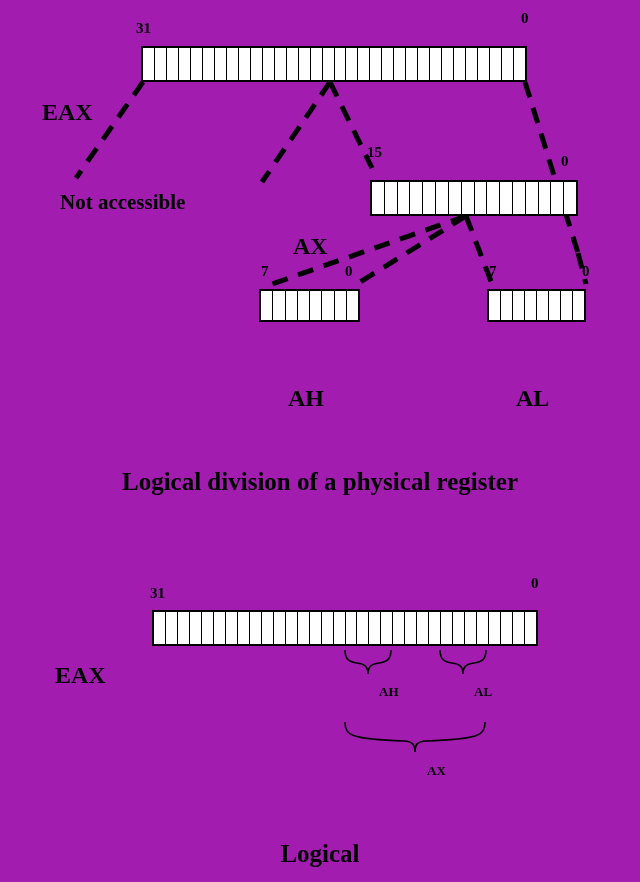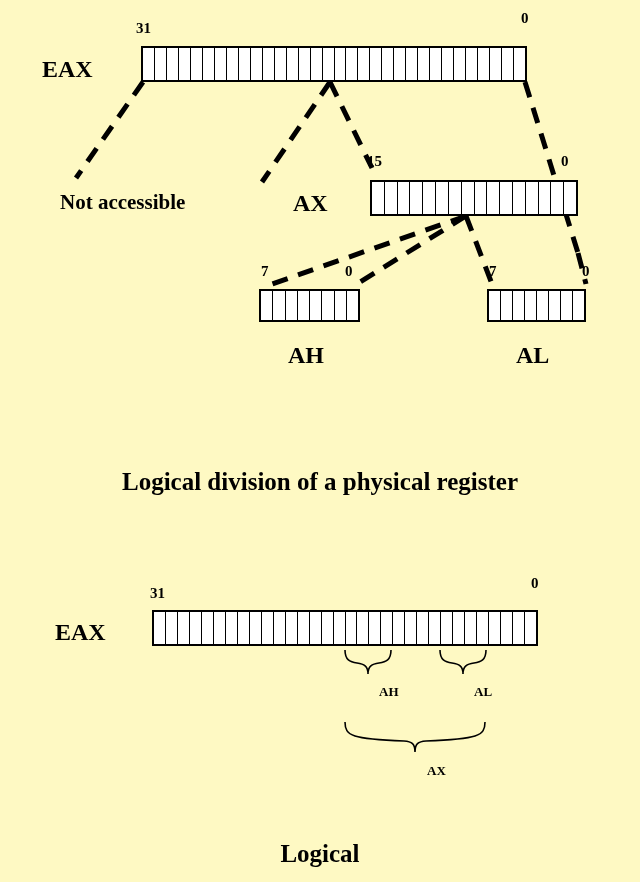--- a/index.html
+++ b/index.html
@@ -9,21 +9,21 @@
   }
   body {
     font-family: "Liberation Serif", serif;
     color: #000000;
   }
   #page {
     position: relative;
     width: 640px;
     height: 882px;
     overflow: hidden;
-    background: #fef9c3;
+    background: #a21caf;
   }
 
   
   .reg {
     position: absolute;
     border: 2px solid #000;
     background: #fff;
     box-sizing: border-box;
   }
   .reg .ticks {
@@ -38,21 +38,21 @@
   }
   .reg .ticks > i:last-child { border-right: none; }
 
   .lbl {
     position: absolute;
     font-family: "Liberation Serif", serif;
     font-weight: bold;
     white-space: nowrap;
   }
   .bitnum { font-size: 15px; }
-  .regname { font-size: 24px; }
+  .regname { font-size: 24px; margin-top: 43px; }
   .note { font-size: 21px; }
   .caption {
     position: absolute;
     font-size: 25px;
     font-weight: bold;
     text-align: center;
     width: 640px;
     left: 0;
     line-height: 1.25;
   }
@@ -131,21 +131,21 @@
         <i></i>
         <i></i>
         <i></i>
         <i></i>
         <i></i>
       </span>
   </div>
 
   <div class="lbl note" style="left:60px; top:190px;">Not accessible</div>
 
-  <div class="lbl bitnum" style="left:367px; top:153px;">15</div>
+  <div class="lbl bitnum" style="left:367px; top:144px;">15</div>
   <div class="lbl bitnum" style="left:561px; top:153px;">0</div>
 
   <div class="lbl regname" style="left:293px; top:190px;">AX</div>
 
   <div class="reg" id="ax-top" style="left:370px; top:180px; width:208px; height:36px;">
     <span class="ticks">
         <i></i>
         <i></i>
         <i></i>
         <i></i>

